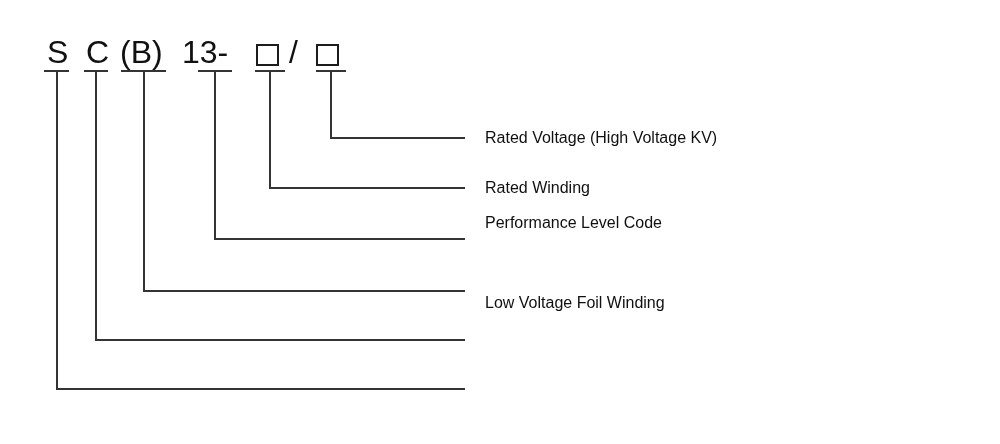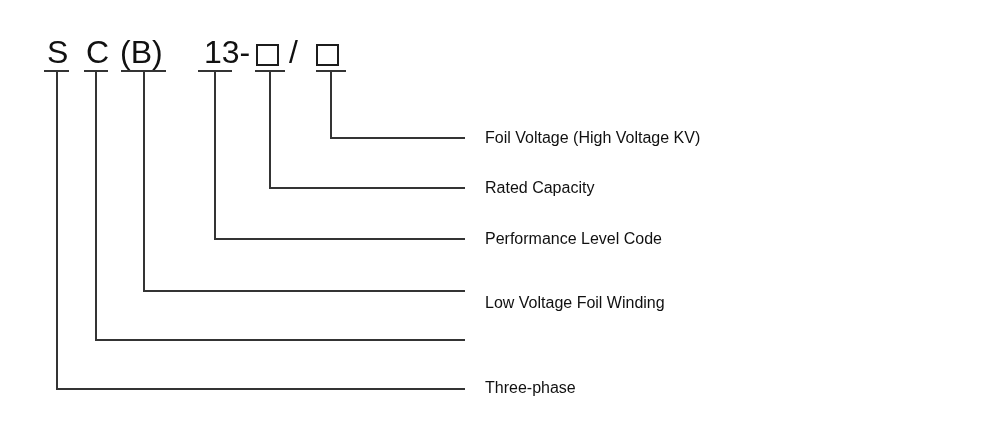--- a/index.html
+++ b/index.html
@@ -50,21 +50,21 @@
   }
 </style>
 </head>
 <body>
 
 <div class="canvas">
 
   <span class="code-seg" style="left:47px">S</span>
   <span class="code-seg" style="left:86px">C</span>
   <span class="code-seg" style="left:120px">(B)</span>
-  <span class="code-seg" style="left:204px">13-</span>
+  <span class="code-seg" style="left:182px">13-</span>
   <div class="ph-box" style="left:256px"></div>
   <span class="code-seg" style="left:289px">/</span>
   <div class="ph-box" style="left:316px"></div>
 
   <div class="useg" style="left:44px;  width:25px"></div>
   <div class="useg" style="left:84px;  width:24px"></div>
   <div class="useg" style="left:121px; width:45px"></div>
   <div class="useg" style="left:198px; width:34px"></div>
   <div class="useg" style="left:255px; width:30px"></div>
   <div class="useg" style="left:316px; width:30px"></div>
@@ -80,19 +80,18 @@
 
   <div class="vline" style="left:143px; top:72px; height:220px"></div>
   <div class="hline" style="left:143px; top:290px; width:322px"></div>
 
   <div class="vline" style="left:95px;  top:72px; height:269px"></div>
   <div class="hline" style="left:95px;  top:339px; width:370px"></div>
 
   <div class="vline" style="left:56px;  top:72px; height:318px"></div>
   <div class="hline" style="left:56px;  top:388px; width:409px"></div>
 
-  <div class="lbl" style="top:127px">Foil Voltage (High Voltage KV)</div>
-  <div class="lbl" style="top:177px">Rated Capacity</div>
-  <div class="lbl" style="top:228px">Performance Level Code</div>
+  <div class="lbl" style="top:127px">Rated Voltage (High Voltage KV)</div>
+  <div class="lbl" style="top:177px">Rated Winding</div>
+  <div class="lbl" style="top:212px">Performance Level Code</div>
   <div class="lbl" style="top:292px">Low Voltage Foil Winding</div>
-  <div class="lbl" style="top:377px">Three-phase</div>
 
 </div>
 
 </body></html>

